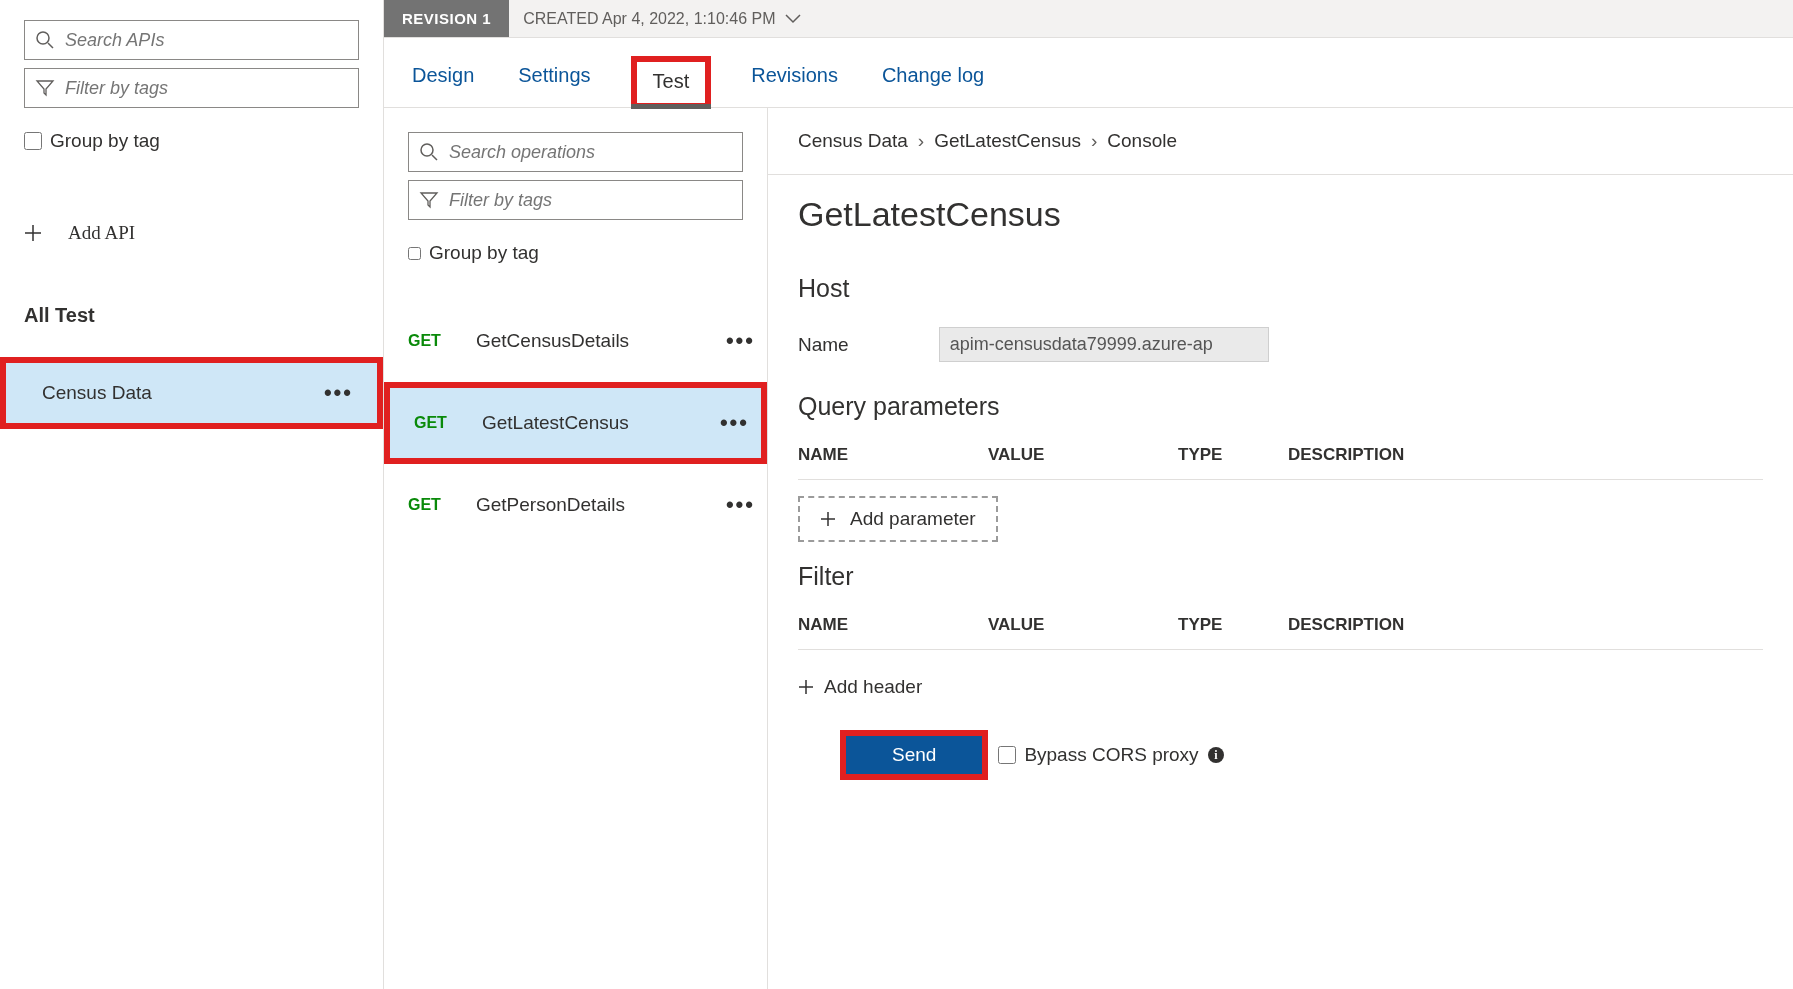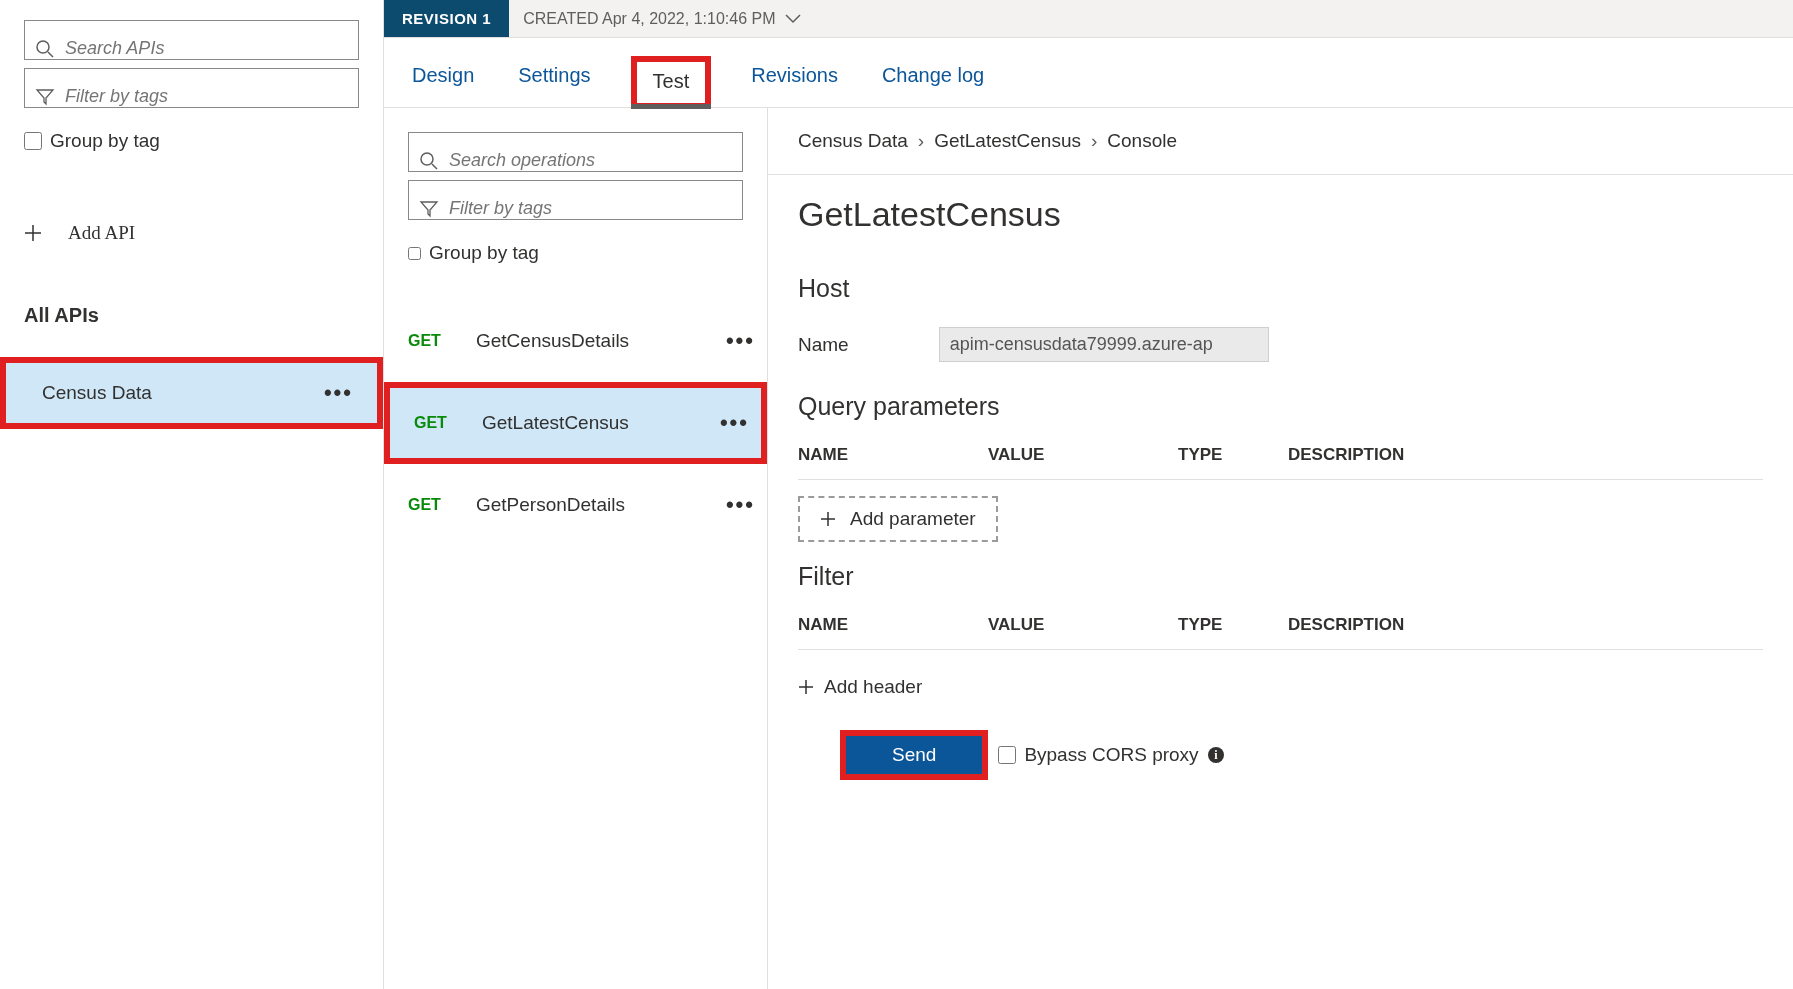--- a/index.html
+++ b/index.html
@@ -18,21 +18,21 @@
   .sidebar-left {
     width: 384px;
     border-right: 1px solid #e1dfdd;
     display: flex;
     flex-direction: column;
     padding-top: 20px;
   }
   .sidebar-left .search-wrap { padding: 0 24px 10px 24px; }
   .input-with-icon {
     display: flex;
-    align-items: flex-end;
+    align-items: center;
     border: 1px solid #8a8886;
     background: #fff;
     height: 40px;
     padding: 0 10px;
     gap: 10px;
     margin-bottom: 8px;
   }
   .input-with-icon input {
     border: none;
     outline: none;
@@ -97,21 +97,21 @@
     flex-direction: column;
   }
   .revision-bar {
     display: flex;
     align-items: center;
     height: 38px;
     background: #f3f2f1;
     border-bottom: 1px solid #e1dfdd;
   }
   .revision-badge {
-    background: #0c4a6e;
+    background: #737373;
     color: #fff;
     font-weight: 600;
     font-size: 15px;
     padding: 10px 18px;
     letter-spacing: 0.5px;
   }
   .revision-created {
     color: #605e5c;
     font-size: 16px;
     padding-left: 14px;
@@ -307,21 +307,21 @@
     <div class="add-api-row">
       <span class="plus-icon">
         <svg width="18" height="18" viewBox="0 0 18 18">
             <line x1="9" y1="1" x2="9" y2="17" stroke="#323130" stroke-width="1.5"></line>
             <line x1="1" y1="9" x2="17" y2="9" stroke="#323130" stroke-width="1.5"></line>
           </svg>
       </span>
       <span>Add API</span>
     </div>
 
-    <div class="all-apis-heading">All APIs</div>
+    <div class="all-apis-heading">All Test</div>
 
     <div class="api-list">
       <div class="api-item selected highlighted">
         <span>Census Data</span>
         <span class="more-icon">•••</span>
       </div>
     </div>
   </aside>
 
   <main class="main">

